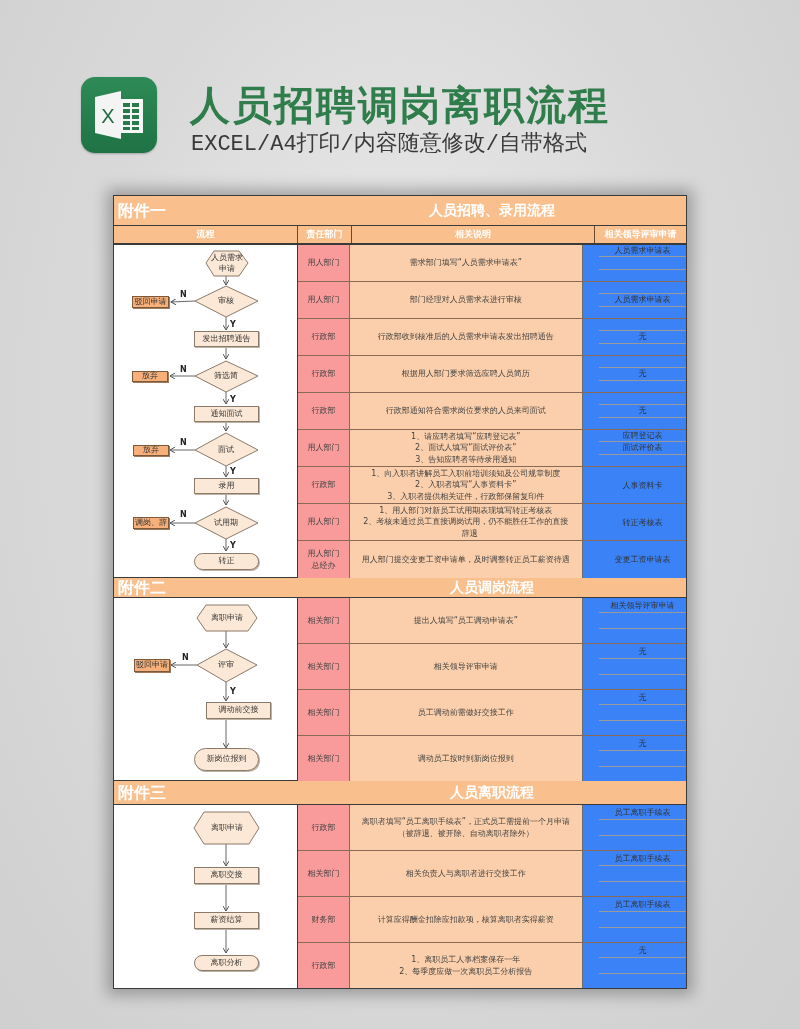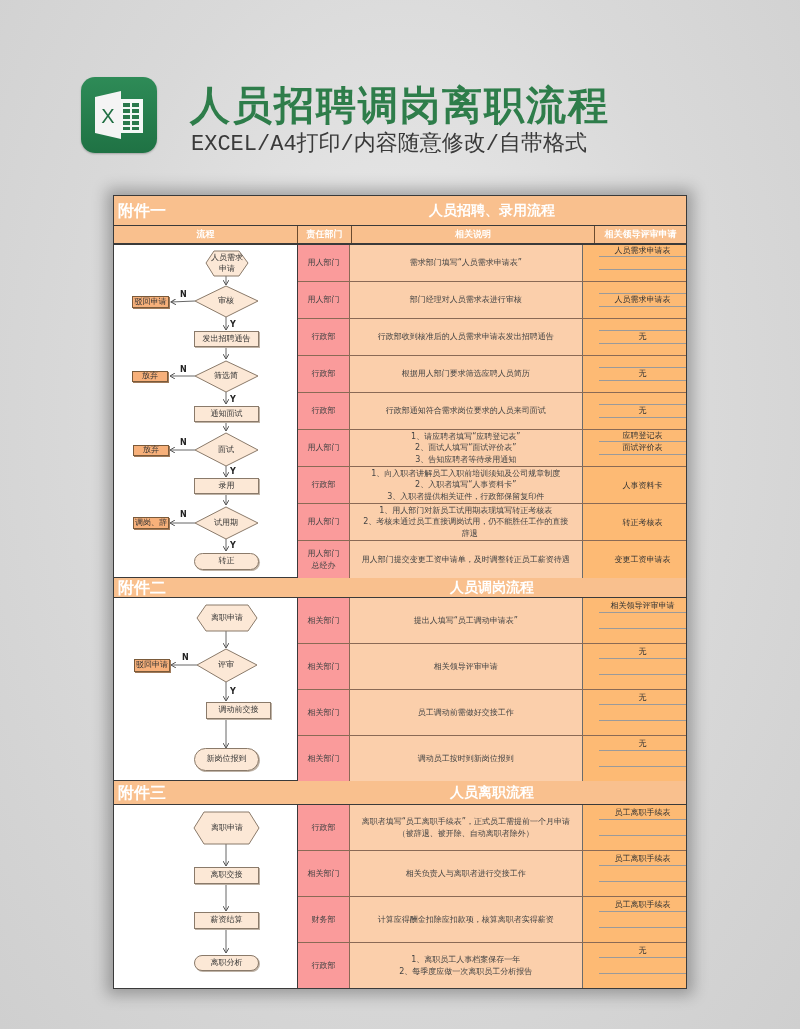--- a/index.html
+++ b/index.html
@@ -74,21 +74,21 @@
     display: flex; align-items: center; justify-content: center; text-align: center;
     line-height: 1.5; border-right: 1px solid #8a6a55;
   }
   .row .desc {
     width: 243px; background: #fbcfab; color: #444; font-size: 8px;
     display: flex; flex-direction: column; justify-content: center;
     padding: 0 3px; line-height: 1.4; border-right: 1px solid #6b6b6b;
   }
   .row .desc span { display: block; text-align: center; }
   .row .forms {
-    width: 107px; background: #fdba74; display: flex; flex-direction: column; padding-left: 16px;
+    width: 107px; background: #3b82f6; display: flex; flex-direction: column; padding-left: 16px;
   }
   .row .forms .fcell {
     flex: 1; border-bottom: 1px solid #9a9a9a; font-size: 8px; color: #333;
     display: flex; align-items: center; justify-content: center;
   }
   .row .forms .fcell:last-child { border-bottom: none; }
 
   
   .shape {
     position: absolute; font-size: 8px; color: #333; text-align: center;

